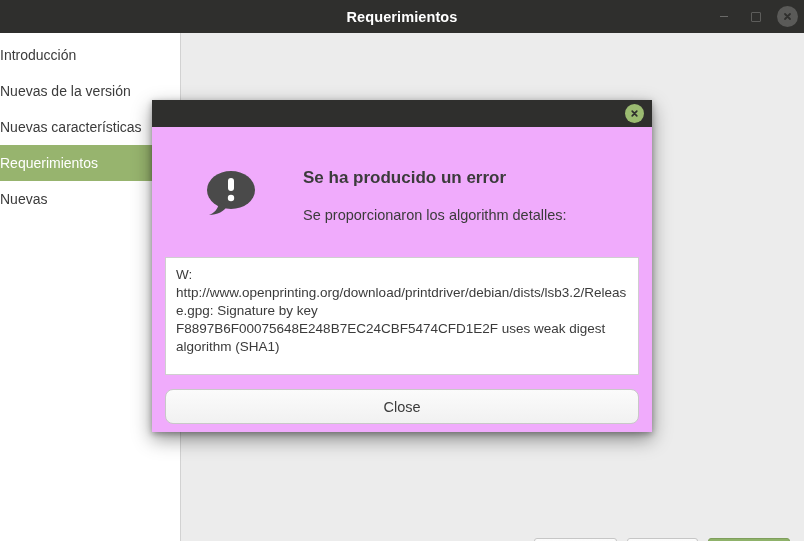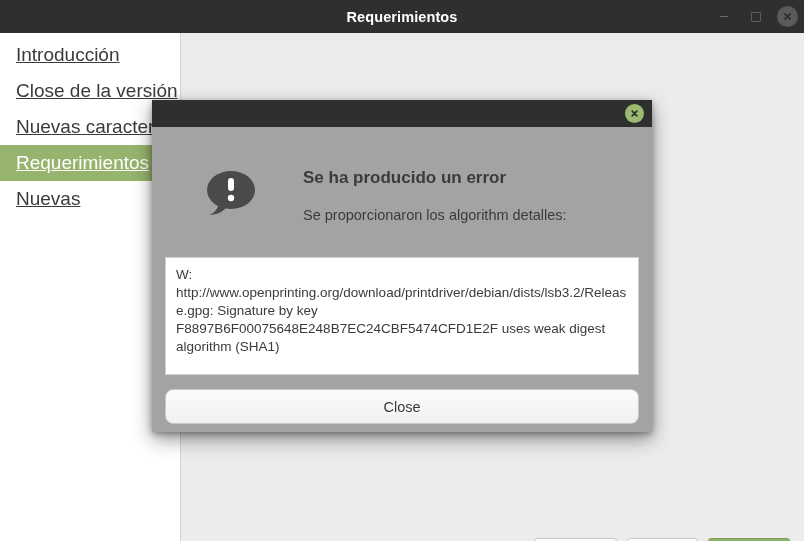--- a/index.html
+++ b/index.html
@@ -82,26 +82,25 @@
     width: 181px;
     height: 508px;
     background: #ffffff;
     border-right: 1px solid #d2d2d2;
     box-sizing: border-box;
     padding-top: 4px;
   }
   .side-item {
     height: 36px;
     line-height: 36px;
-    padding-left: 16px;
-    font-size: 19px;
+    padding-left: 0;
+    font-size: 14px;
     color: #3b3b3b;
     white-space: nowrap;
     overflow: hidden;
-    text-decoration: underline;
   }
   .side-item.active {
     background: #97b46e;
     color: #ffffff;
   }
 
   
   .main {
     position: absolute;
     left: 182px;
@@ -189,21 +188,21 @@
     border-radius: 50%;
     background: #9bbb71;
     display: flex;
     align-items: center;
     justify-content: center;
     cursor: pointer;
   }
   .dialog-body {
     position: relative;
     height: 305px;
-    background: #a3a3a3;
+    background: #f0abfc;
     box-sizing: border-box;
   }
   .dlg-icon {
     position: absolute;
     left: 51px;
     top: 39px;
     width: 56px;
     height: 56px;
   }
   .dlg-heading {
@@ -266,21 +265,21 @@
       <div class="win-btn close">
         <svg width="11" height="11" viewBox="0 0 11 11">
           <path d="M3 3 L8 8 M8 3 L3 8" stroke="#2f2f2d" stroke-width="1.8" stroke-linecap="round"></path>
         </svg>
       </div>
     </div>
   </div>
 
   <div class="sidebar">
     <div class="side-item">Introducción</div>
-    <div class="side-item">Close de la versión</div>
+    <div class="side-item">Nuevas de la versión</div>
     <div class="side-item">Nuevas características</div>
     <div class="side-item active">Requerimientos</div>
     <div class="side-item">Nuevas</div>
   </div>
 
   <div class="main">
     <div class="main-body">
       <div class="bg-text">
         <p>errores y roducen ta un mente su evos</p>
         <p>3.2 Sonya".</p>

